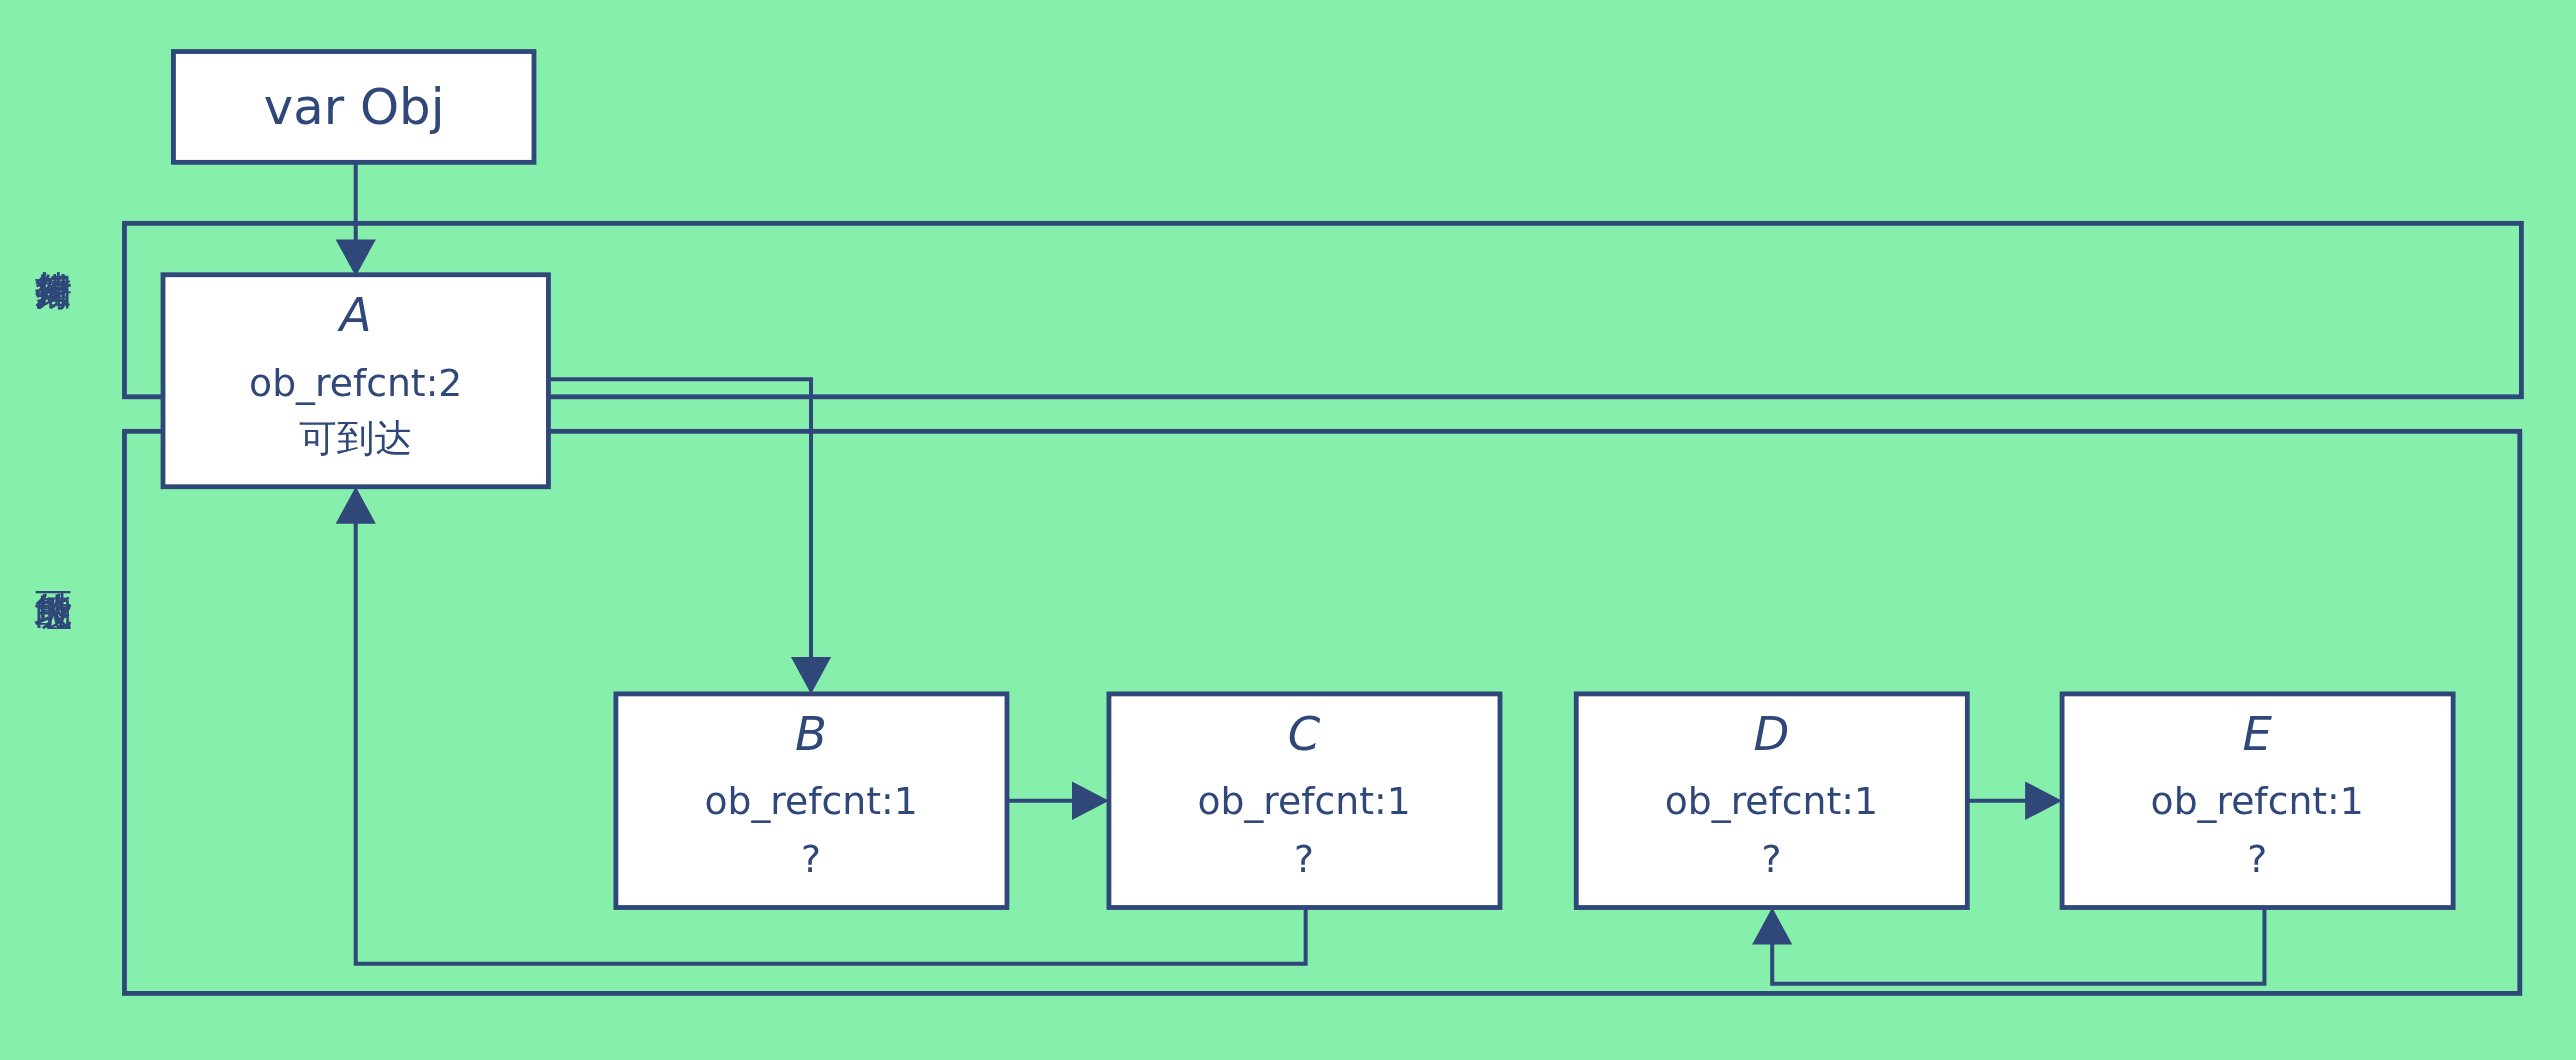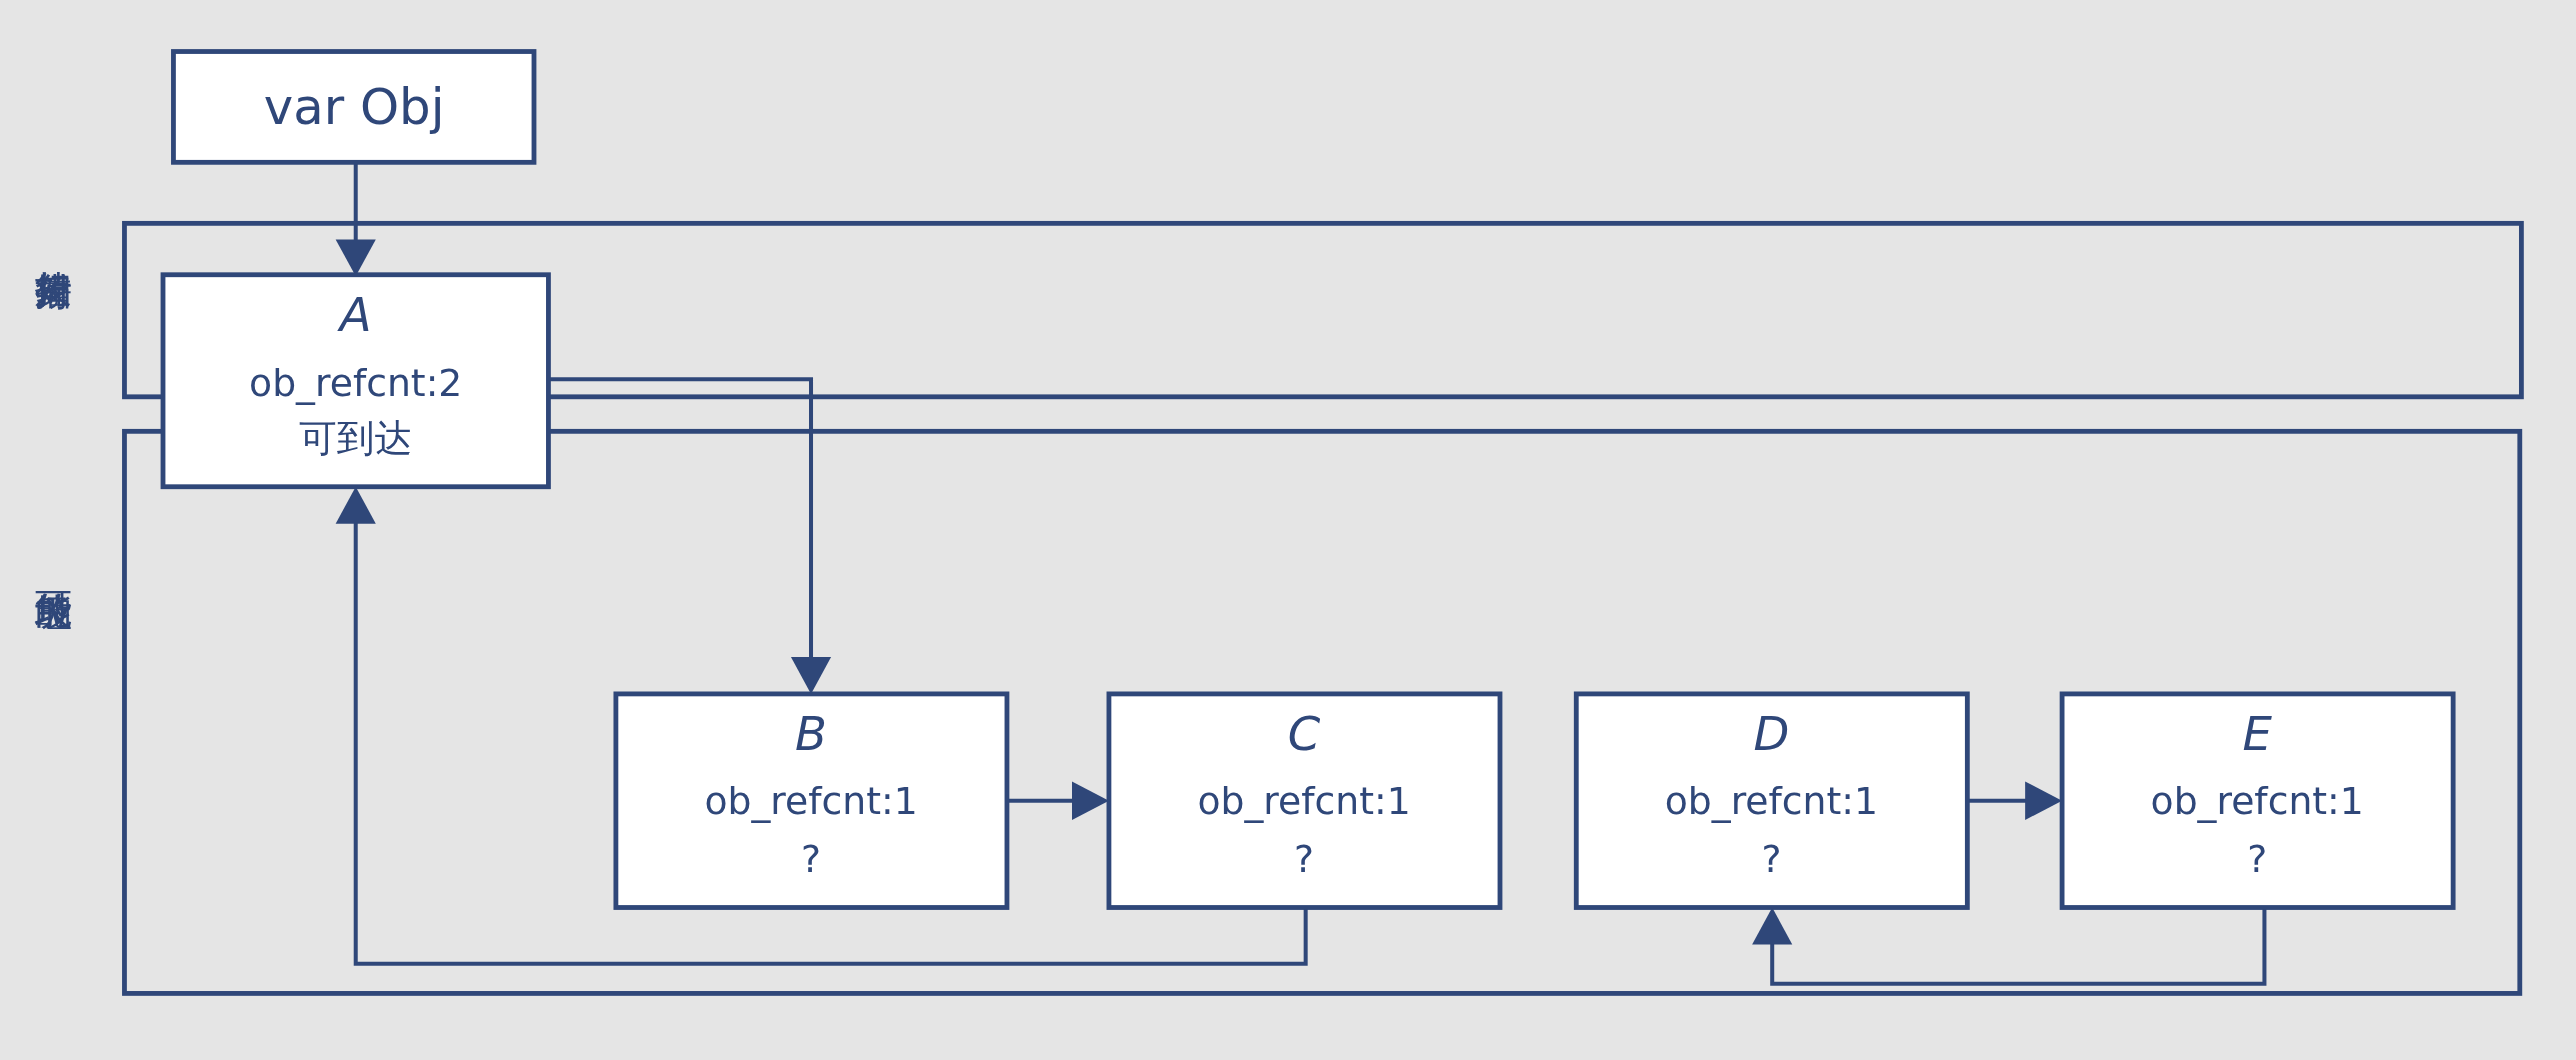--- a/index.html
+++ b/index.html
@@ -11,21 +11,21 @@
   body {
     width: 2576px;
     height: 1061px;
     font-family: "DejaVu Sans", sans-serif;
     overflow: hidden;
   }
   #diagram-root {
     position: relative;
     width: 2576px;
     height: 1061px;
-    background: #e5e5e5;
+    background: #86efac;
   }
   svg#diagram-svg {
     position: absolute;
     top: 0;
     left: 0;
     width: 2576px;
     height: 1061px;
     display: block;
   }
   .group-frame {

